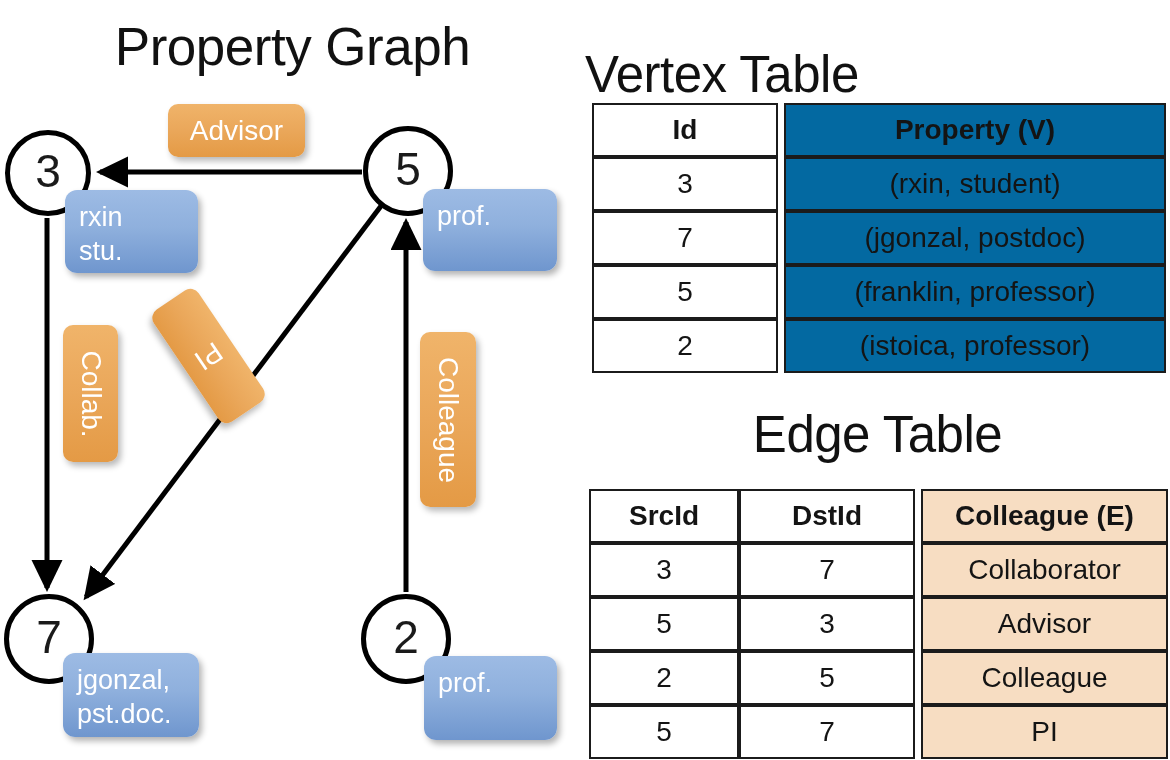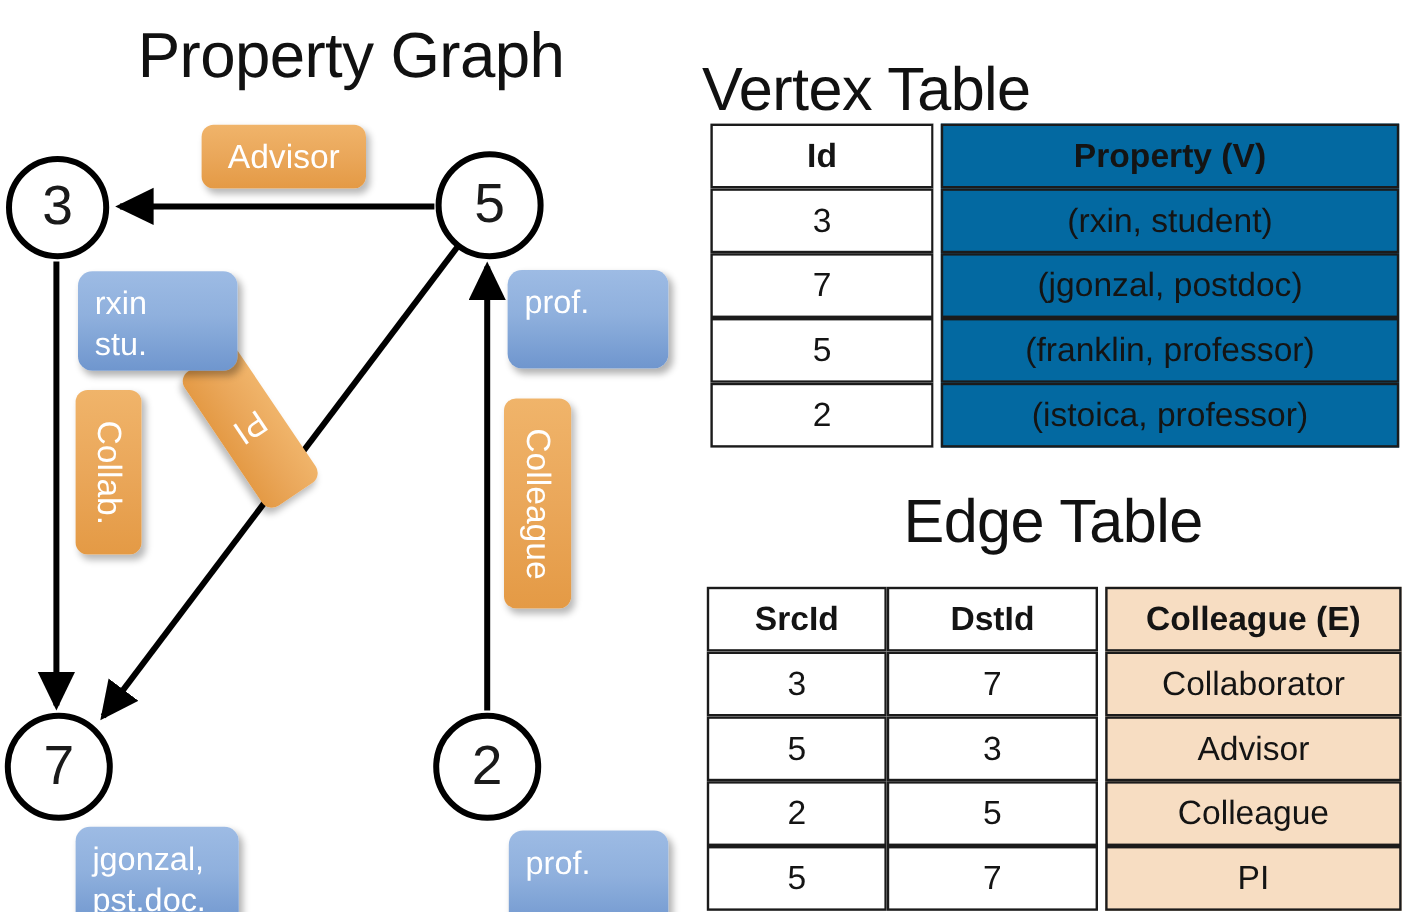--- a/index.html
+++ b/index.html
@@ -50,21 +50,20 @@
     position:absolute;
     border-radius:12px;
     background:linear-gradient(180deg,#9dbbe4 0%,#8fb0dd 45%,#6f96ce 100%);
     box-shadow:3px 4px 6px rgba(0,0,0,0.30);
     color:#ffffff;
     font-size:27px;
     line-height:34px;
     padding:10px 0 0 14px;
     box-sizing:border-box;
     font-family:"Liberation Sans", sans-serif;
-    margin-top:36px;
   }
   #prop-box-rxin{left:65px; top:190px; width:133px; height:83px;}
   #prop-box-franklin{left:423px;top:189px; width:134px; height:82px;}
   #prop-box-jgonzal{left:63px; top:653px; width:136px; height:84px;}
   #prop-box-istoica{left:424px;top:656px; width:133px; height:84px;}
 
   
   .ebox{
     position:absolute;
     border-radius:10px;

